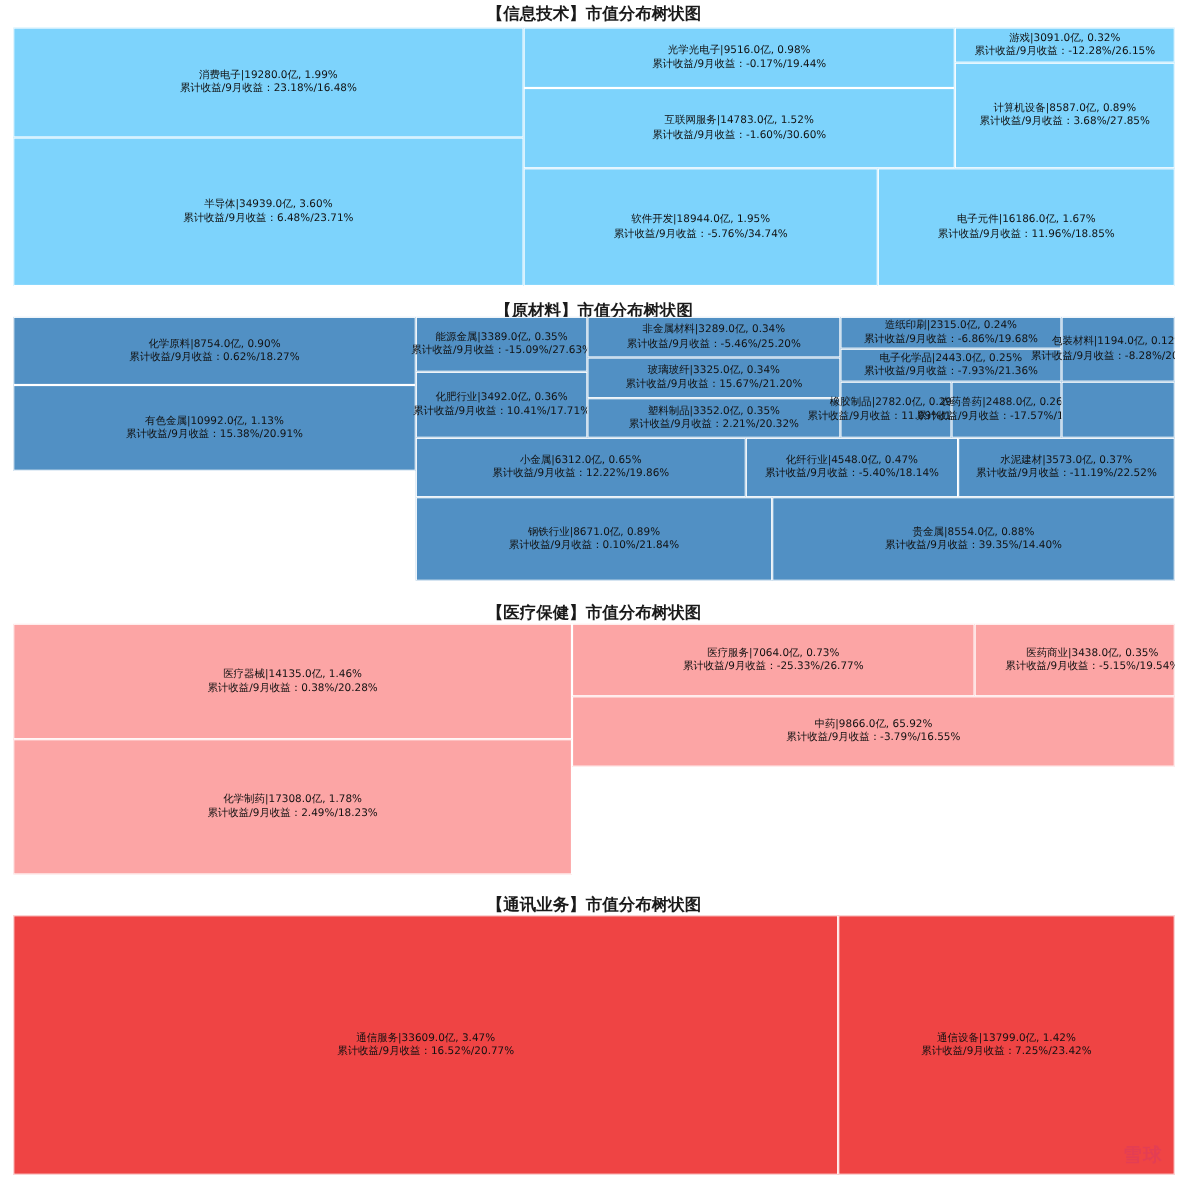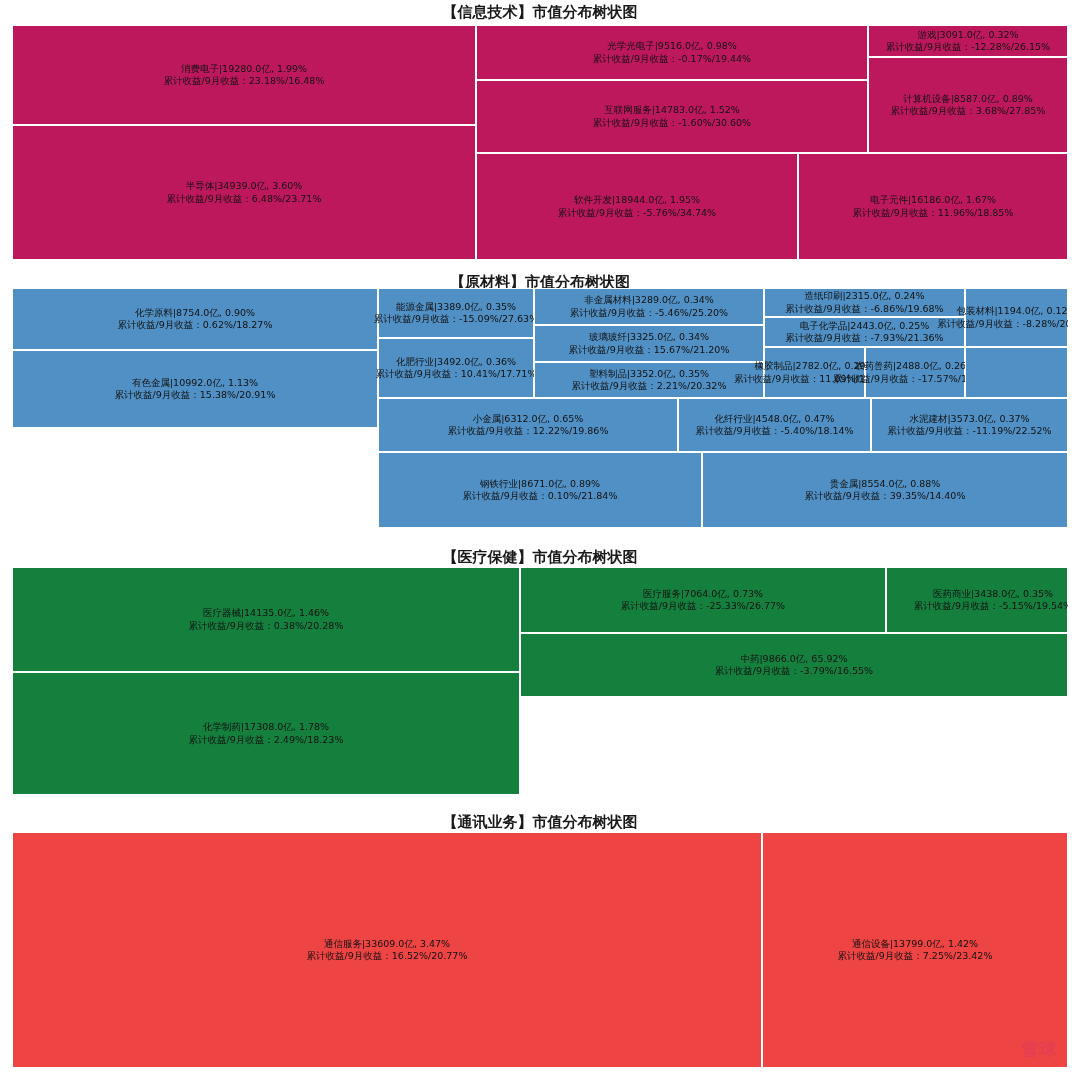--- a/index.html
+++ b/index.html
@@ -31,23 +31,23 @@
   .cell .lbl{
     text-align:center;
     color:#111111;
     font-size:9.5px;
     line-height:12.5px;
     white-space:nowrap;
   }
   .cell .l2{display:block;}
 
   
-  .c-it   {background:#be185d;}
+  .c-it   {background:#7dd3fc;}
   .c-mat  {background:#5190c4;}
-  .c-hc   {background:#15803d;}
+  .c-hc   {background:#fca5a5;}
   .c-tel  {background:#ef4444;align-items:center;}
 
   .watermark{
     position:absolute;right:6px;bottom:6px;
     width:46px;height:26px;
     opacity:.14;
     color:#a21caf;font-size:17px;font-weight:bold;
     display:flex;align-items:center;justify-content:center;
     letter-spacing:1px;
     pointer-events:none;

